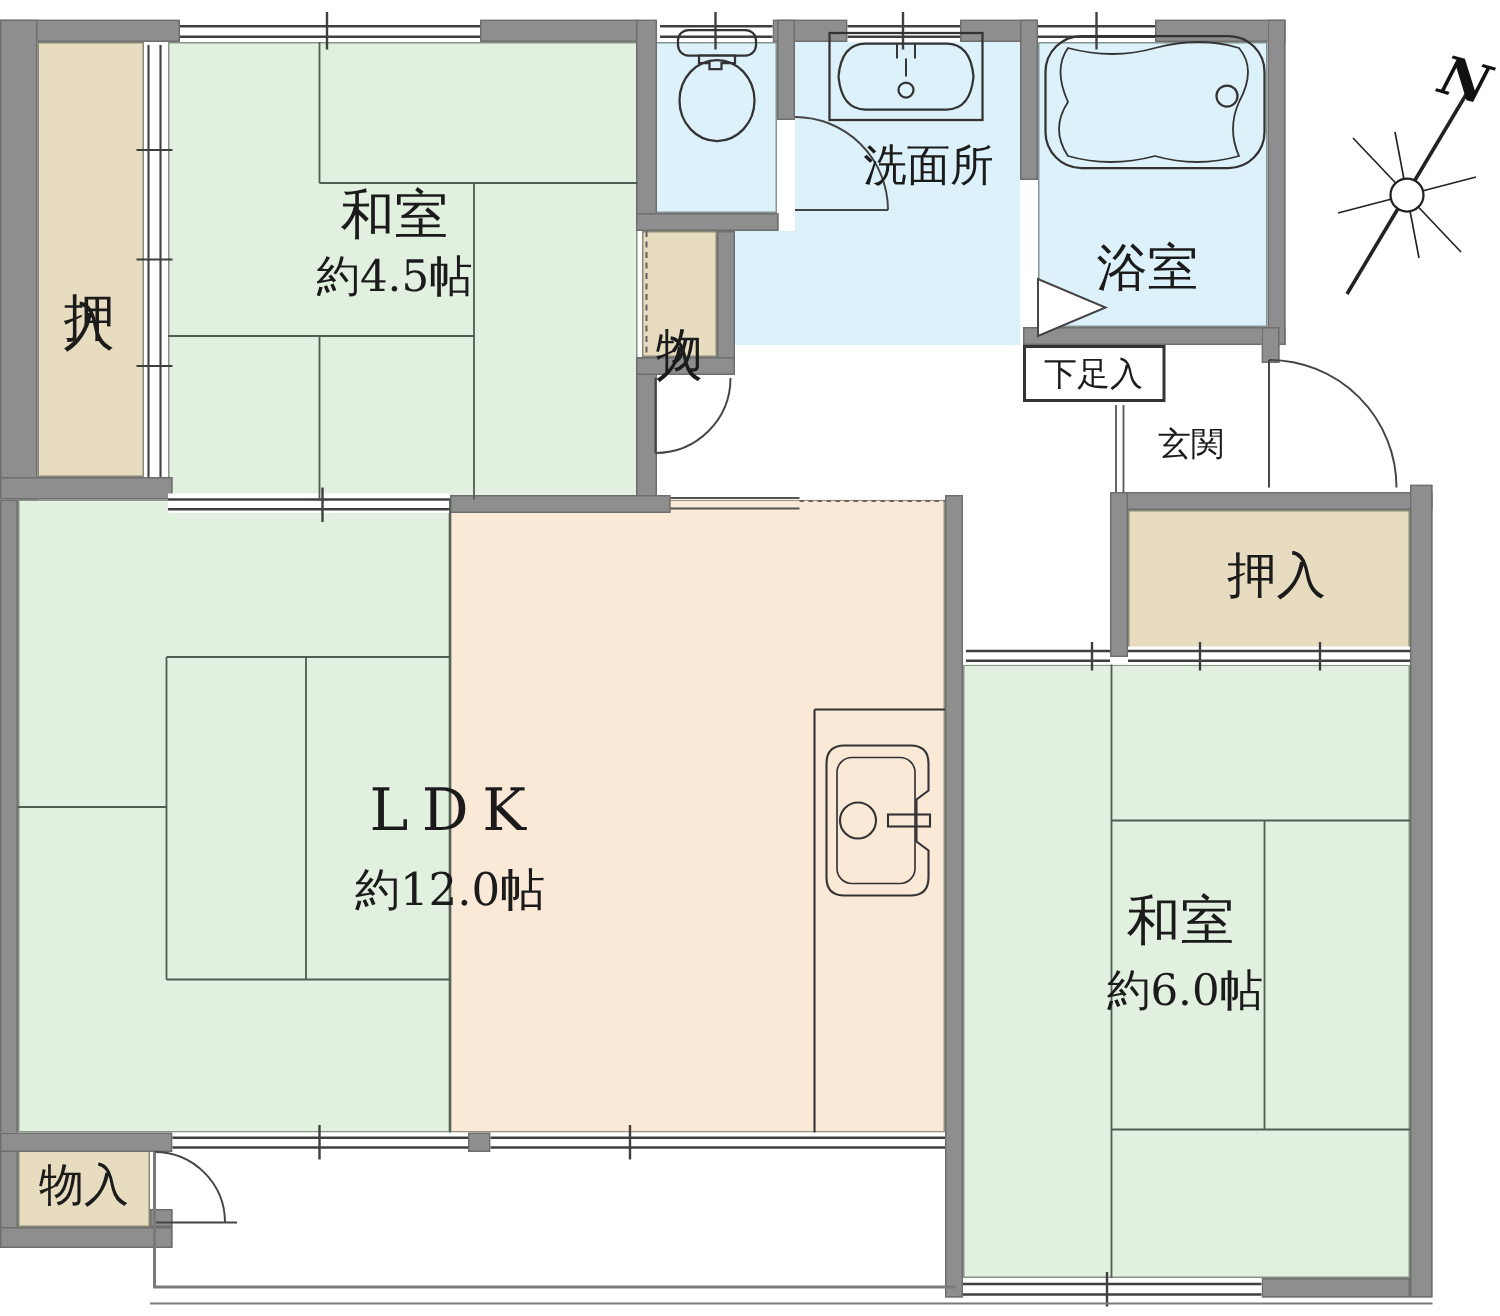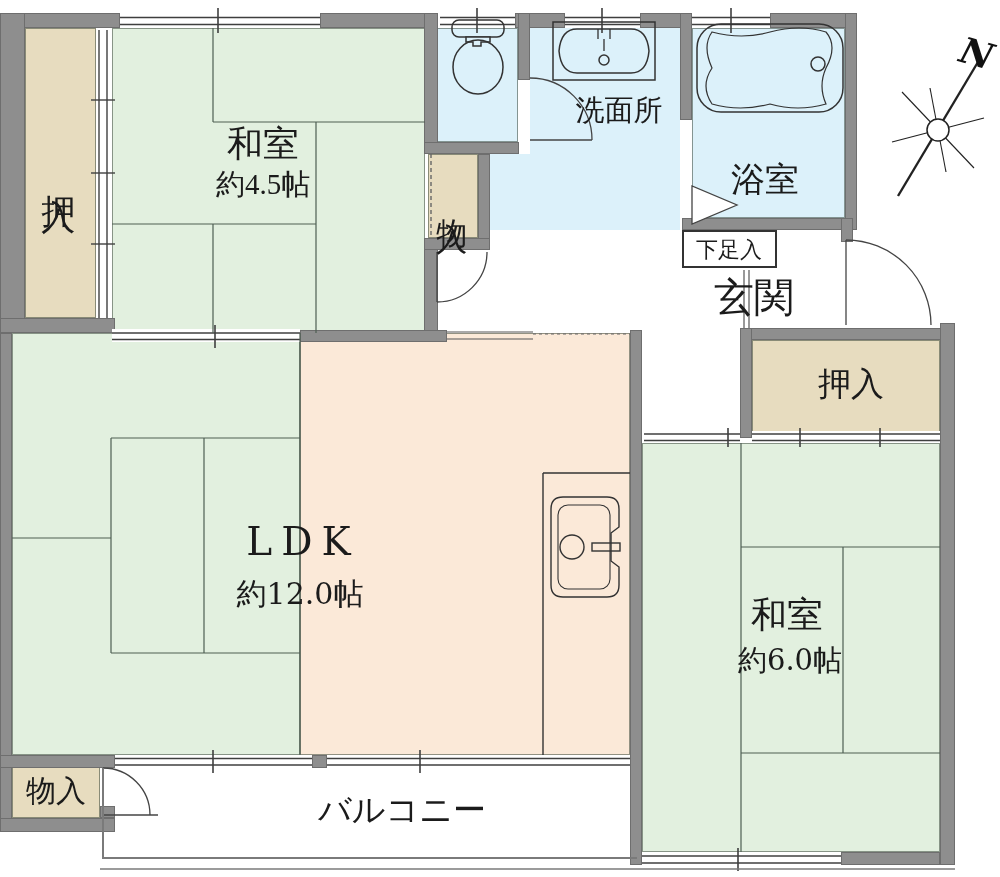--- a/index.html
+++ b/index.html
@@ -228,37 +228,36 @@
       <line x1="892" y1="142" x2="984" y2="118" stroke-width="1.1"></line>
       <line x1="930" y1="88" x2="946" y2="172" stroke-width="1.1"></line>
       <circle cx="938" cy="130" r="11" stroke-width="1.5" fill="#ffffff"></circle>
       <text x="976" y="66" font-size="36" font-style="italic" font-weight="bold" fill="#111" stroke="none" text-anchor="middle" transform="rotate(16 976 56)">N</text>
     </g>
   </svg>
 
   <div class="lbl vert" style="left:58px;top:172px;font-size:34px;">押入</div>
 
   <div class="lbl" style="left:263px;top:144px;font-size:36px;">和室</div>
-  <div class="lbl" style="left:263px;top:184px;font-size:29px;font-family:Liberation Serif, serif;">約4.5帖</div>
+  <div class="lbl" style="left:263px;top:184px;font-size:29px;">約4.5帖</div>
 
   <div class="lbl vert" style="left:452px;top:198px;font-size:31px;">物入</div>
 
   <div class="lbl" style="left:619px;top:110px;font-size:29px;text-align:right;">洗面所</div>
 
   <div class="lbl" style="left:765px;top:180px;font-size:34px;">浴室</div>
 
   <div class="lbl" style="left:729px;top:250px;font-size:22px;text-align:center;">下足入</div>
 
-  <div class="lbl" style="left:754px;top:297px;font-size:40px;">玄関</div>
+  <div class="lbl" style="left:794px;top:297px;font-size:22px;">玄関</div>
 
   <div class="lbl" style="left:851px;top:384px;font-size:33px;">押入</div>
 
   <div class="lbl" style="left:303px;top:542px;font-size:39px;letter-spacing:9px;">LDK</div>
   <div class="lbl" style="left:300px;top:594px;font-size:30px;">約12.0帖</div>
 
   <div class="lbl" style="left:787px;top:615px;font-size:36px;">和室</div>
   <div class="lbl" style="left:790px;top:660px;font-size:29px;">約6.0帖</div>
 
   <div class="lbl" style="left:56px;top:791px;font-size:30px;">物入</div>
 
-  <div class="lbl" style="left:402px;top:810px;font-size:33px;">バルコニー</div>
 
 </div>
 
 </body></html>

